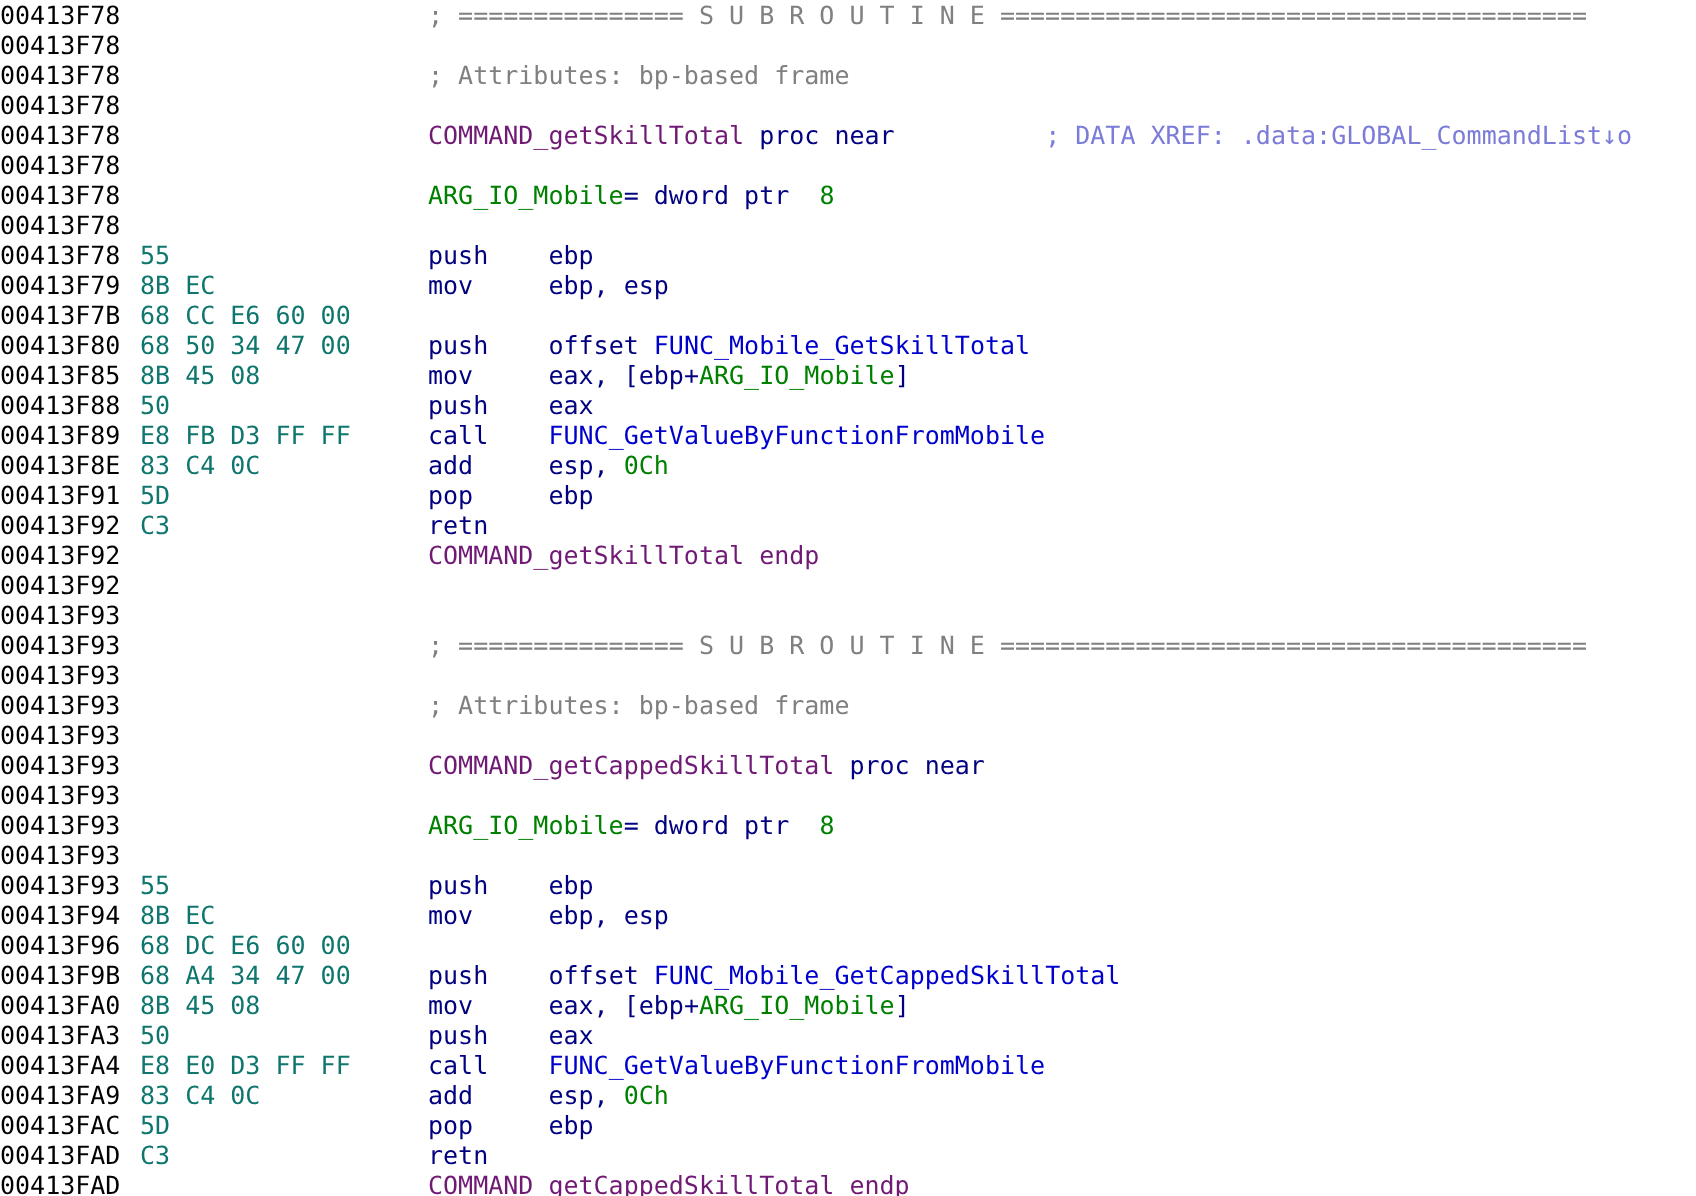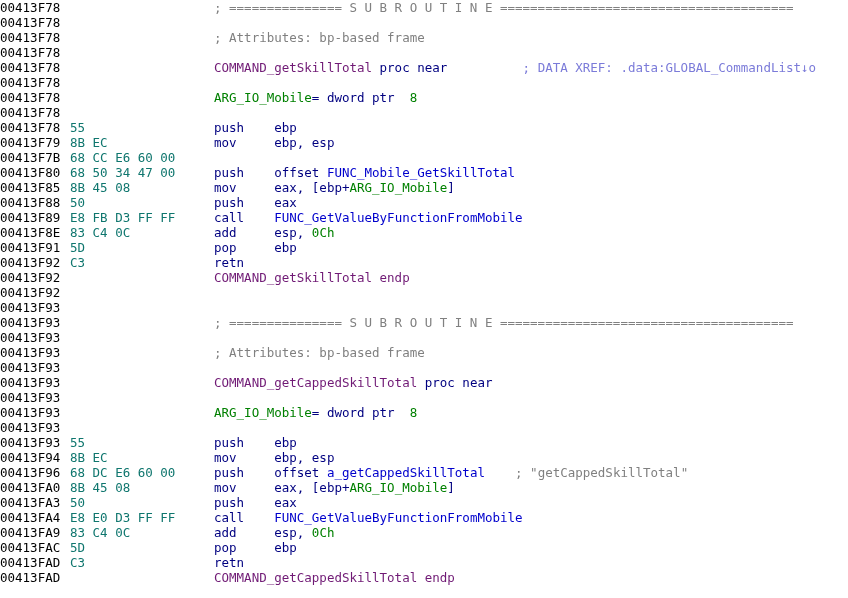--- a/index.html
+++ b/index.html
@@ -95,21 +95,22 @@
     <div class="line"><span class="col-addr">00413F93</span><span class="col-bytes"></span><span class="col-text"><span class="t-comment">; =============== S U B R O U T I N E =======================================</span></span></div>
     <div class="line"><span class="col-addr">00413F93</span><span class="col-bytes"></span><span class="col-text"></span></div>
     <div class="line"><span class="col-addr">00413F93</span><span class="col-bytes"></span><span class="col-text"><span class="t-comment">; Attributes: bp-based frame</span></span></div>
     <div class="line"><span class="col-addr">00413F93</span><span class="col-bytes"></span><span class="col-text"></span></div>
     <div class="line"><span class="col-addr">00413F93</span><span class="col-bytes"></span><span class="col-text"><span class="t-funcname">COMMAND_getCappedSkillTotal</span><span class="t-keyword"> proc near</span></span></div>
     <div class="line"><span class="col-addr">00413F93</span><span class="col-bytes"></span><span class="col-text"></span></div>
     <div class="line"><span class="col-addr">00413F93</span><span class="col-bytes"></span><span class="col-text"><span class="t-var">ARG_IO_Mobile</span><span class="t-keyword">= dword ptr  </span><span class="t-num">8</span></span></div>
     <div class="line"><span class="col-addr">00413F93</span><span class="col-bytes"></span><span class="col-text"></span></div>
     <div class="line"><span class="col-addr">00413F93</span><span class="col-bytes">55</span><span class="col-text"><span class="t-mnem">push    </span><span class="t-reg">ebp</span></span></div>
     <div class="line"><span class="col-addr">00413F94</span><span class="col-bytes">8B EC</span><span class="col-text"><span class="t-mnem">mov     </span><span class="t-reg">ebp, esp</span></span></div>
-    <div class="line"><span class="col-addr">00413F96</span><span class="col-bytes">68 DC E6 60 00</span><span class="col-text"><span class="t-mnem">push    </span><span class="t-keyword">offset </span><span class="t-sym">a_getCappedSkillTotal</span><span class="t-plain">    </span><span class="t-strlit">; "getCappedSkillTotal"</span></span></div>
+    <div class="line"><span class="col-addr">00413F96</span><span class="col-bytes">68 DC E6 60 00</span></div>
+    <div class="line"><span class="col-addr">00413F9B</span><span class="col-bytes">68 A4 34 47 00</span><span class="col-text"><span class="t-mnem">push    </span><span class="t-keyword">offset </span><span class="t-sym">FUNC_Mobile_GetCappedSkillTotal</span></span></div>
     <div class="line"><span class="col-addr">00413FA0</span><span class="col-bytes">8B 45 08</span><span class="col-text"><span class="t-mnem">mov     </span><span class="t-reg">eax, [ebp+</span><span class="t-var">ARG_IO_Mobile</span><span class="t-reg">]</span></span></div>
     <div class="line"><span class="col-addr">00413FA3</span><span class="col-bytes">50</span><span class="col-text"><span class="t-mnem">push    </span><span class="t-reg">eax</span></span></div>
     <div class="line"><span class="col-addr">00413FA4</span><span class="col-bytes">E8 E0 D3 FF FF</span><span class="col-text"><span class="t-mnem">call    </span><span class="t-sym">FUNC_GetValueByFunctionFromMobile</span></span></div>
     <div class="line"><span class="col-addr">00413FA9</span><span class="col-bytes">83 C4 0C</span><span class="col-text"><span class="t-mnem">add     </span><span class="t-reg">esp, </span><span class="t-num">0Ch</span></span></div>
     <div class="line"><span class="col-addr">00413FAC</span><span class="col-bytes">5D</span><span class="col-text"><span class="t-mnem">pop     </span><span class="t-reg">ebp</span></span></div>
     <div class="line"><span class="col-addr">00413FAD</span><span class="col-bytes">C3</span><span class="col-text"><span class="t-mnem">retn</span></span></div>
     <div class="line"><span class="col-addr">00413FAD</span><span class="col-bytes"></span><span class="col-text"><span class="t-funcname">COMMAND_getCappedSkillTotal endp</span></span></div>
   </div>
 
 </body></html>

